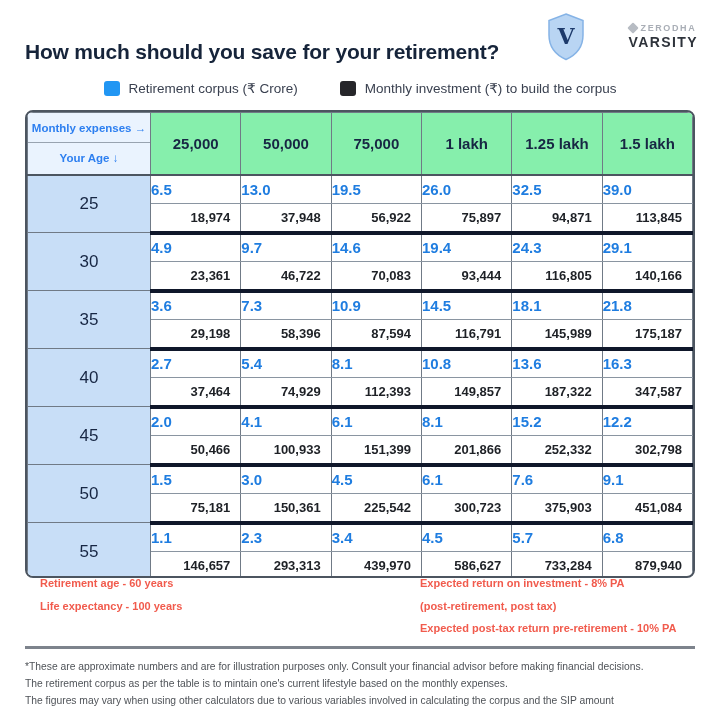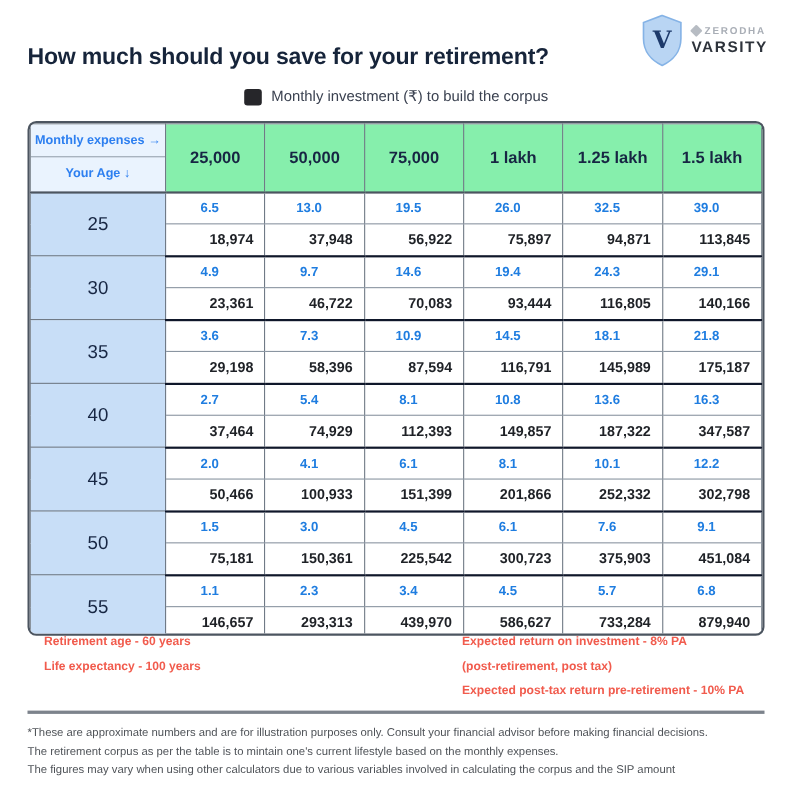--- a/index.html
+++ b/index.html
@@ -11,21 +11,21 @@
   
   .title {
     position: absolute; left: 25px; top: 40px;
     font-size: 21px; font-weight: 800; letter-spacing: -0.2px; color: #16243a;
   }
   .logo {
     position: absolute; right: 22px; top: 13px;
     display: flex; align-items: center; gap: 8px;
   }
   .logo-shield { width: 38px; height: 48px; }
-  .logo-text { display: flex; flex-direction: column; line-height: 1.25; }
+  .logo-text { display: flex; flex-direction: column; line-height: 1.25; margin-left: 36px; }
   .logo-brand-row { display: flex; align-items: center; gap: 4px; }
   .kite-icon { width: 8px; height: 8px; background: #b7bcc3; transform: rotate(45deg); border-radius: 1px; }
   .logo-brand { font-size: 9px; font-weight: 700; letter-spacing: 1.6px; color: #a9aeb6; }
   .logo-product { font-size: 14px; font-weight: 800; letter-spacing: 1.4px; color: #2e333b; }
 
   
   .legend {
     position: absolute; left: 0; top: 80px; width: 720px;
     display: flex; justify-content: center; align-items: center; gap: 42px;
   }
@@ -49,28 +49,28 @@
     height: 30px; display: flex; align-items: center; justify-content: center;
     font-size: 11.5px; font-weight: 700; color: #2d7ff0;
   }
   .corner-top { border-bottom: 1px solid #98a3b0; }
 
   td.age {
     background: #c8def7; text-align: center;
     font-size: 17px; font-weight: 400; color: #172643;
   }
   tr.corpus-row td.val {
-    height: 29px; text-align: center; padding-right: 10px;
-    font-size: 12px; font-weight: 700; color: #1f7de0;
+    height: 29px; text-align: left; padding-right: 10px;
+    font-size: 15px; font-weight: 700; color: #1f7de0;
     border-bottom: 1px solid #8a95a1;
   }
   tr.invest-row td.val {
     height: 29px; text-align: right; padding-right: 10px;
     font-size: 13px; font-weight: 700; color: #1e2126;
-    border-bottom: 2px solid #0f172a;
+    border-bottom: 4px solid #0f172a;
   }
   thead td { border-bottom: 2px solid #4c5560; }
   tr.last td { border-bottom: none; }
 
   
   .assumptions {
     position: absolute; left: 25px; top: 572px; width: 670px;
     display: flex; color: #f15b4d; font-size: 11px; font-weight: 700;
   }
   .assump-left { width: 395px; padding-left: 15px; }
@@ -98,20 +98,24 @@
     <div class="logo-text">
       <div class="logo-brand-row">
         <span class="kite-icon"></span>
         <span class="logo-brand">ZERODHA</span>
       </div>
       <span class="logo-product">VARSITY</span>
     </div>
   </div>
 
   <div class="legend">
+    <div class="legend-item">
+      <span class="swatch swatch-corpus"></span>
+      <span>Retirement corpus (₹ Crore)</span>
+    </div>
     <div class="legend-item">
       <span class="swatch swatch-invest"></span>
       <span>Monthly investment (₹) to build the corpus</span>
     </div>
   </div>
 
   <div class="table-wrap">
     <table>
       <colgroup>
           <col class="age-col">
@@ -204,21 +208,21 @@
           <td class="val">149,857</td>
           <td class="val">187,322</td>
           <td class="val">347,587</td>
         </tr>
         <tr class="corpus-row">
           <td class="age" rowspan="2">45</td>
           <td class="val">2.0</td>
           <td class="val">4.1</td>
           <td class="val">6.1</td>
           <td class="val">8.1</td>
-          <td class="val">10.1</td>
+          <td class="val">15.2</td>
           <td class="val">12.2</td>
         </tr>
         <tr class="invest-row">
           <td class="val">50,466</td>
           <td class="val">100,933</td>
           <td class="val">151,399</td>
           <td class="val">201,866</td>
           <td class="val">252,332</td>
           <td class="val">302,798</td>
         </tr>

